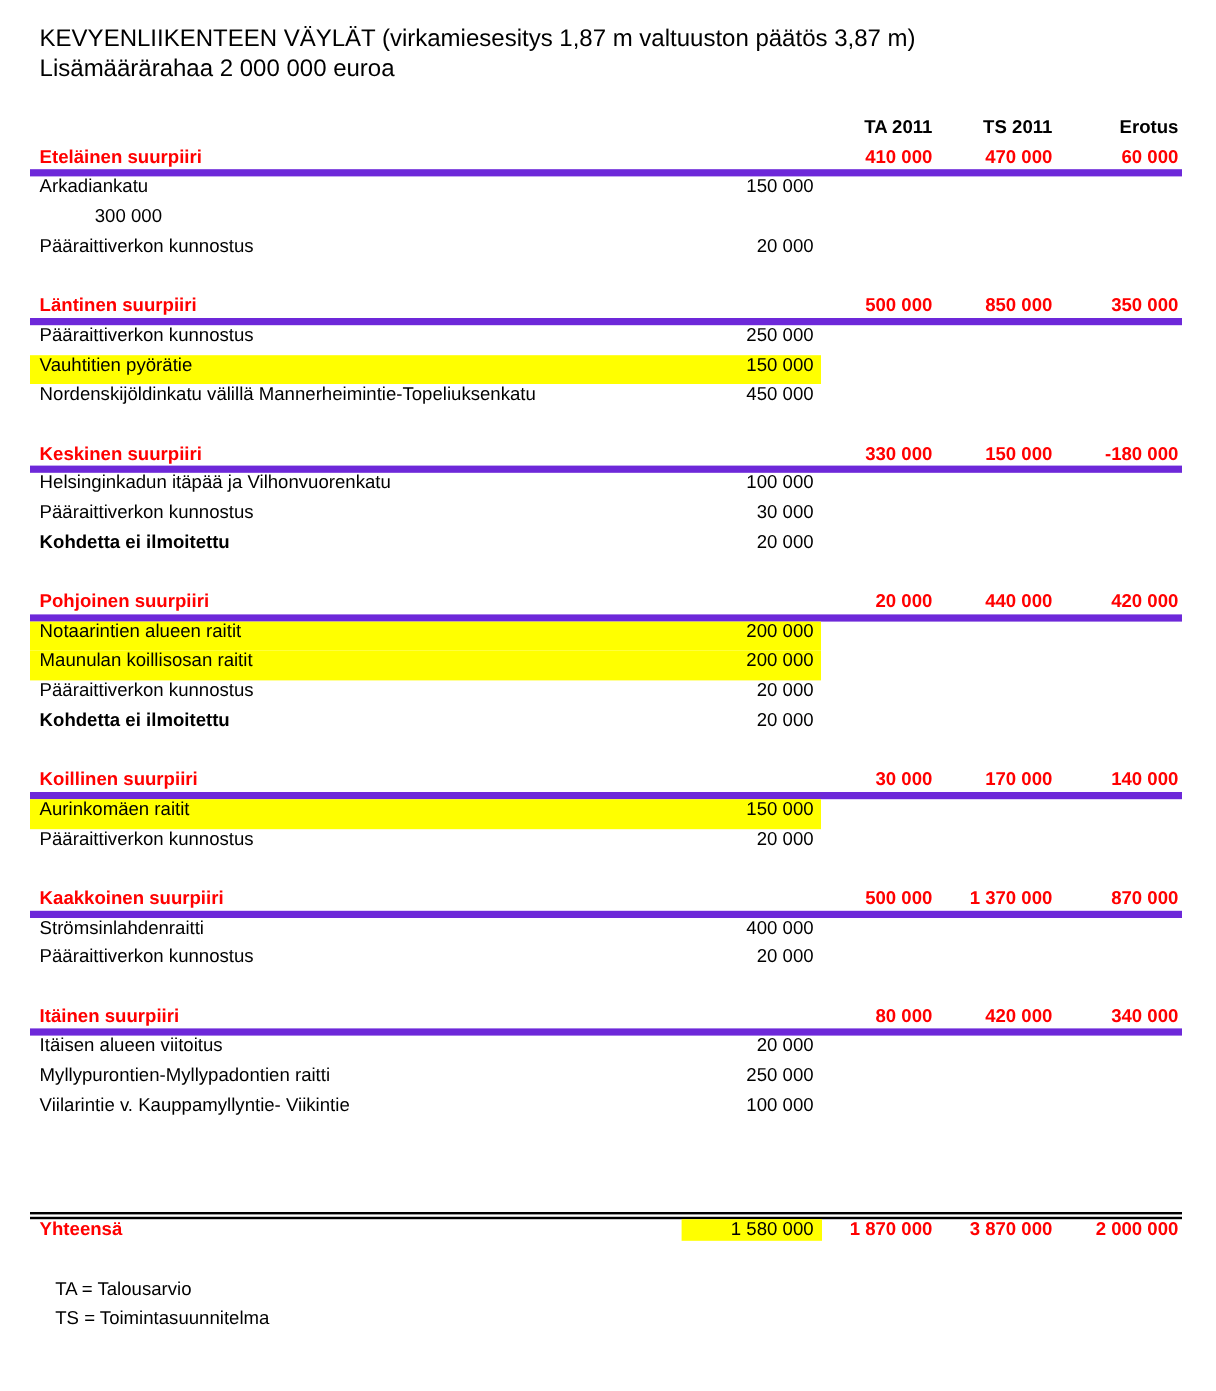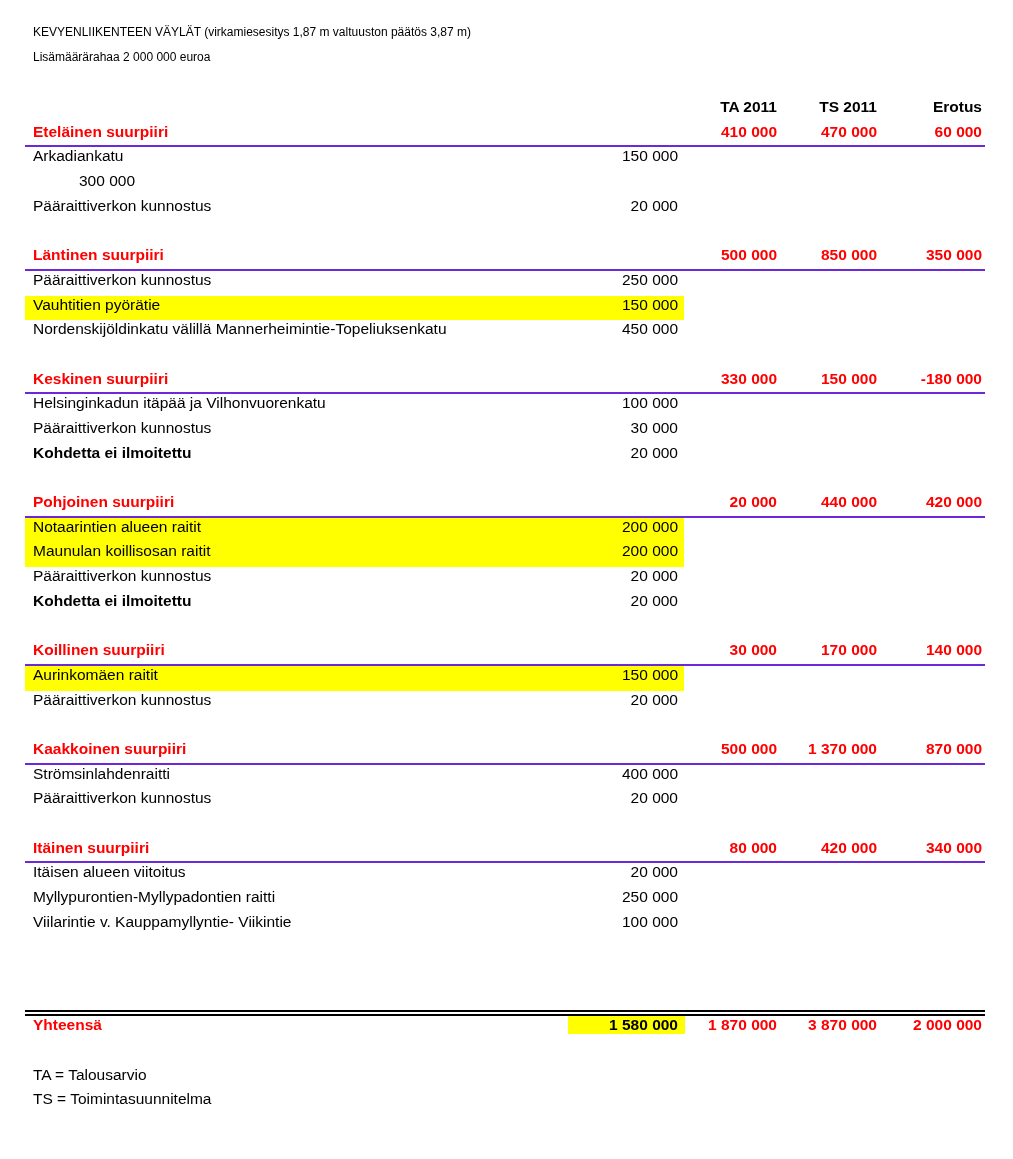--- a/index.html
+++ b/index.html
@@ -5,54 +5,54 @@
   * { margin: 0; padding: 0; box-sizing: border-box; }
   :root { --red: #ff0000; --yellow: #ffff00; }
   html, body { background: #ffffff; }
   body {
     width: 1013px; height: 1159px;
     font-family: "Liberation Sans", sans-serif;
     font-size: 15.5px; color: #000;
     overflow: hidden;
   }
   .page { padding: 20px 0 0 25px; }
-  .doc-header { padding-left: 8px; font-size: 12px; }
+  .doc-header { padding-left: 8px; font-size: 20px; }
   .title, .subtitle { line-height: 25px; white-space: nowrap; }
 
   .table { width: 960px; margin-top: 28px; }
   .row { display: flex; height: 24.7px; align-items: flex-start; }
   .cell { white-space: nowrap; }
   .cell.name { width: 543px; padding-left: 8px; text-align: left; }
   .cell.val  { width: 110px; text-align: right; }
   .cell.ta   { width:  99px; text-align: right; }
   .cell.ts   { width: 100px; text-align: right; }
   .cell.er   { width: 108px; text-align: right; padding-right: 3px; }
 
   .bold { font-weight: bold; }
   .colhead .ta, .colhead .ts, .colhead .er { font-weight: bold; }
 
-  .sec-head { border-bottom: 2px solid #6d28d9; }
+  .sec-head { border-bottom: 6px solid #6d28d9; }
   .sec-head .name, .sec-head .ta, .sec-head .ts, .sec-head .er {
     color: var(--red); font-weight: bold;
   }
 
   .row.hl {
     background: linear-gradient(to right, var(--yellow) 0, var(--yellow) 659px, transparent 659px);
   }
 
   .total-row { border-top: 6px double #000; height: 30.7px; margin-top: 48px; }
   .total-row .name, .total-row .ta, .total-row .ts, .total-row .er {
     color: var(--red); font-weight: bold;
   }
   .total-row .val {
     background: var(--yellow);
-    width: 117px; margin-right: -7px; padding-right: 7px; font-weight: bold;
-  }
-
-  .footnotes { margin-top: 22px; padding-left: 8px; line-height: 24.7px; }
+    width: 117px; margin-right: -7px; padding-right: 7px;
+  }
+
+  .footnotes { margin-top: 22px; padding-left: 8px; line-height: 24.7px; margin-left: 13px; }
 </style>
 </head>
 <body>
 
 <div class="page">
 
   <div class="doc-header">
     <div class="title">KEVYENLIIKENTEEN VÄYLÄT (virkamiesesitys 1,87 m valtuuston päätös 3,87 m)</div>
     <div class="subtitle">Lisämäärärahaa 2 000 000 euroa</div>
   </div>

